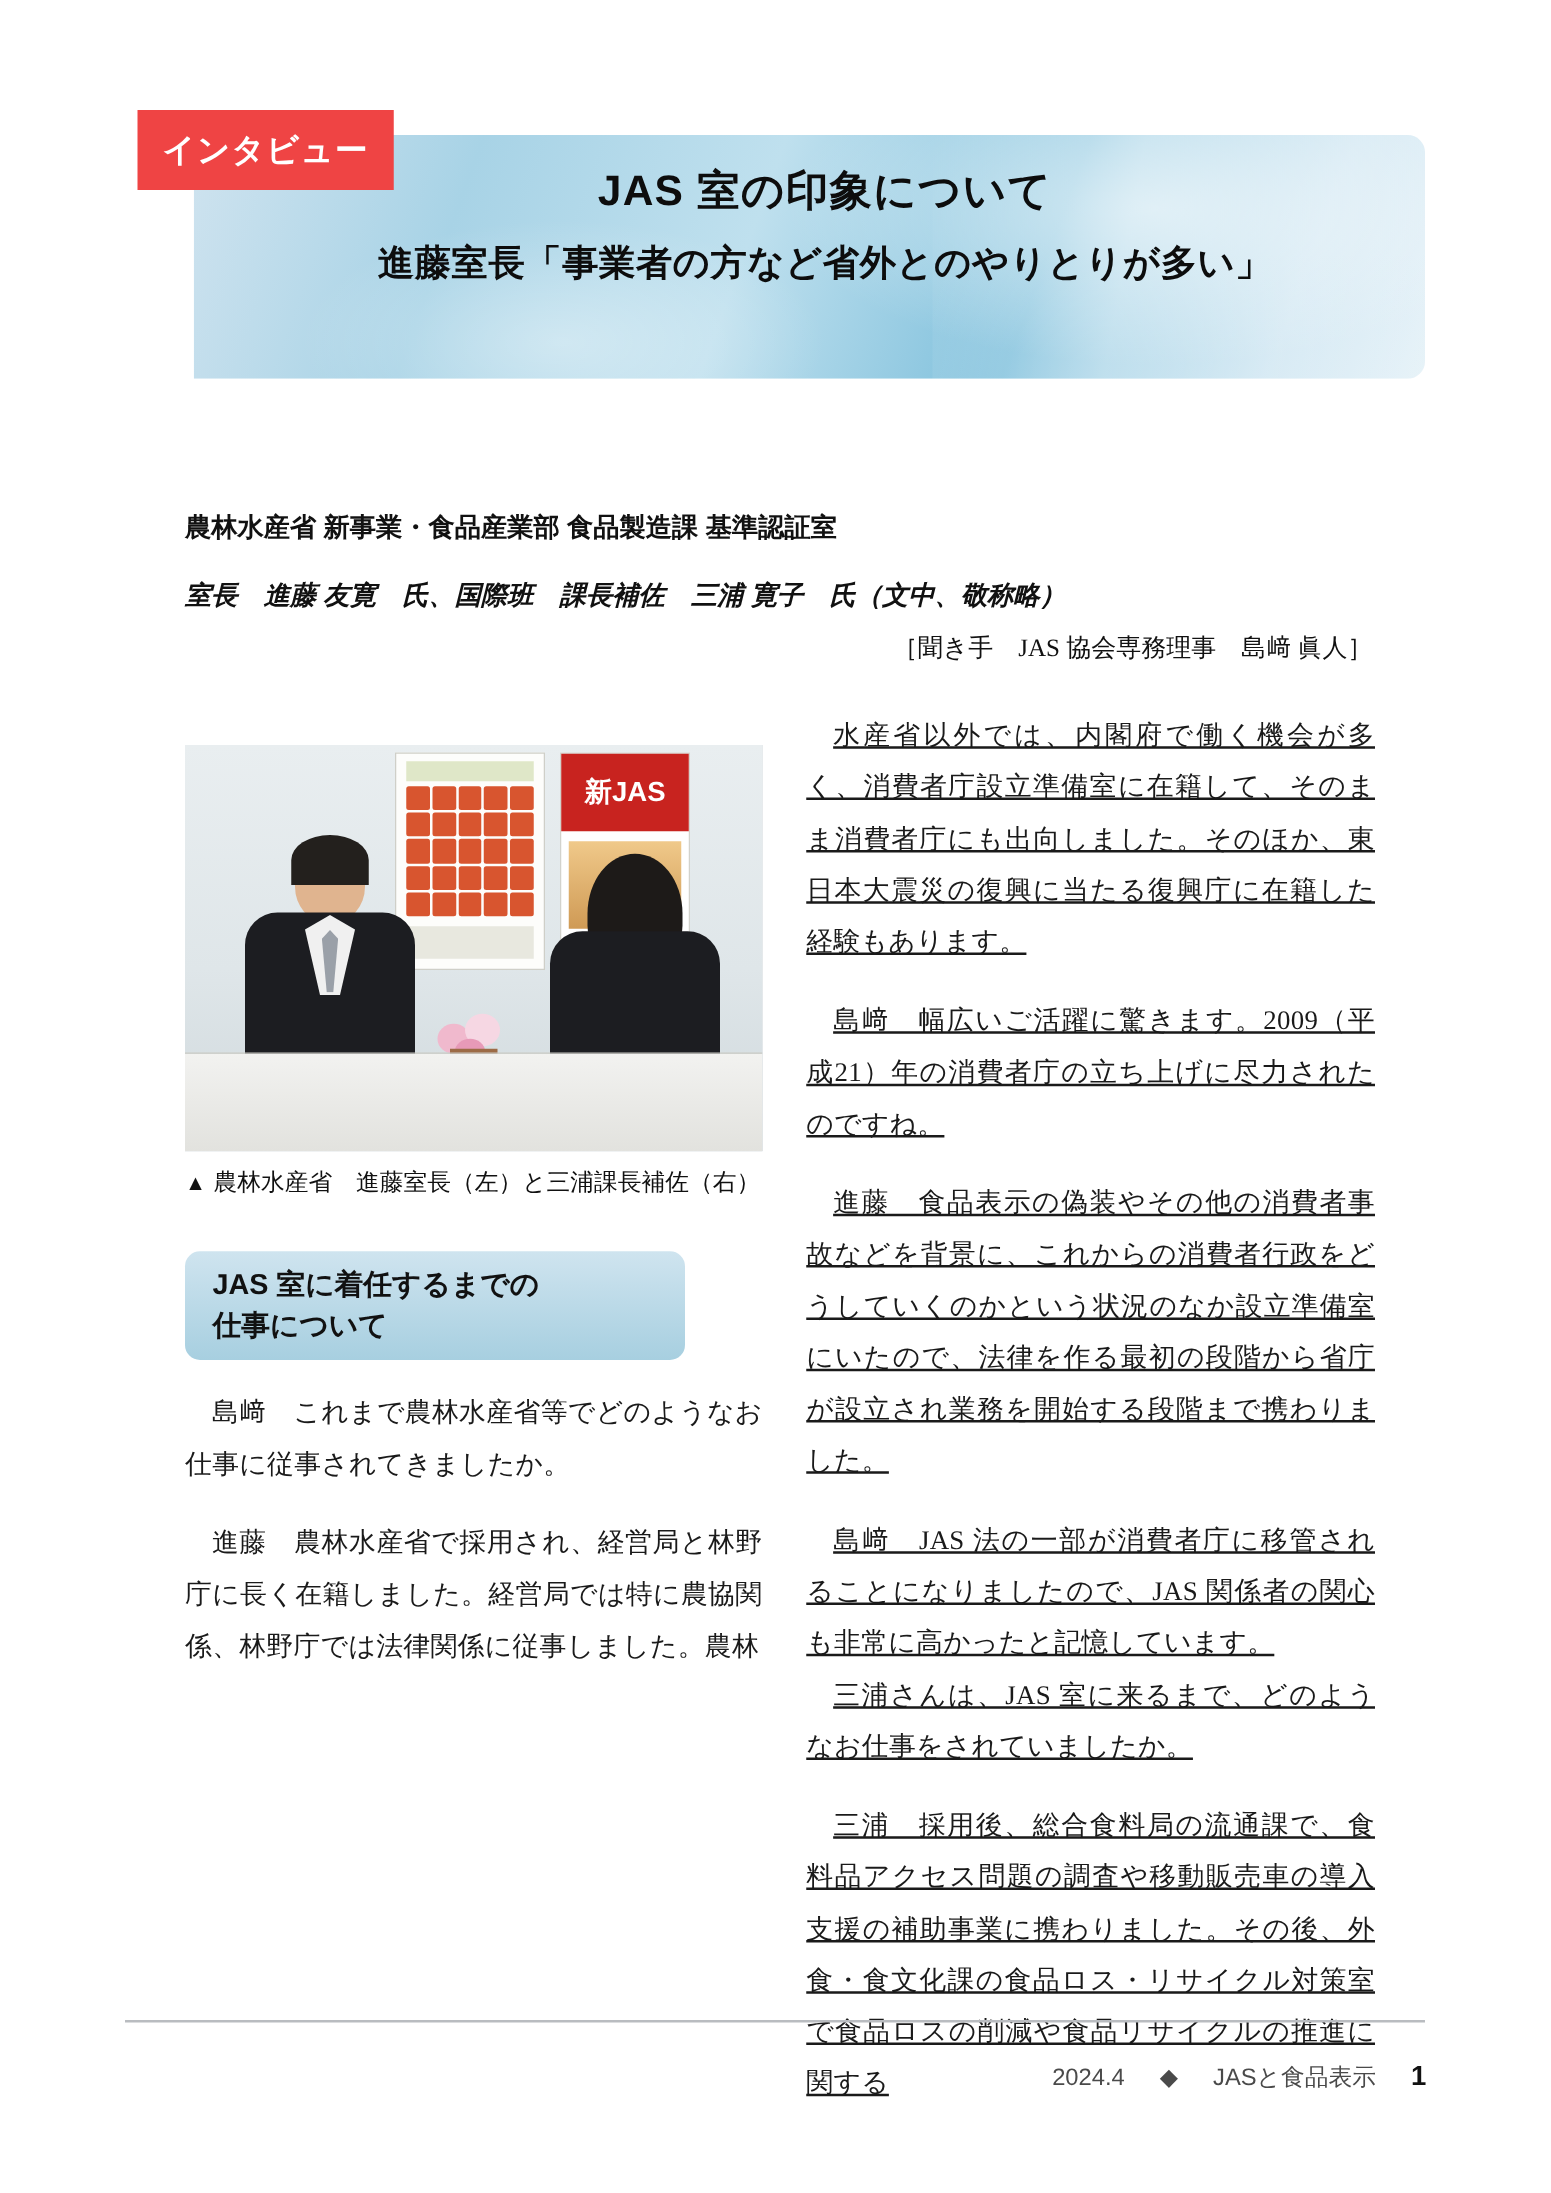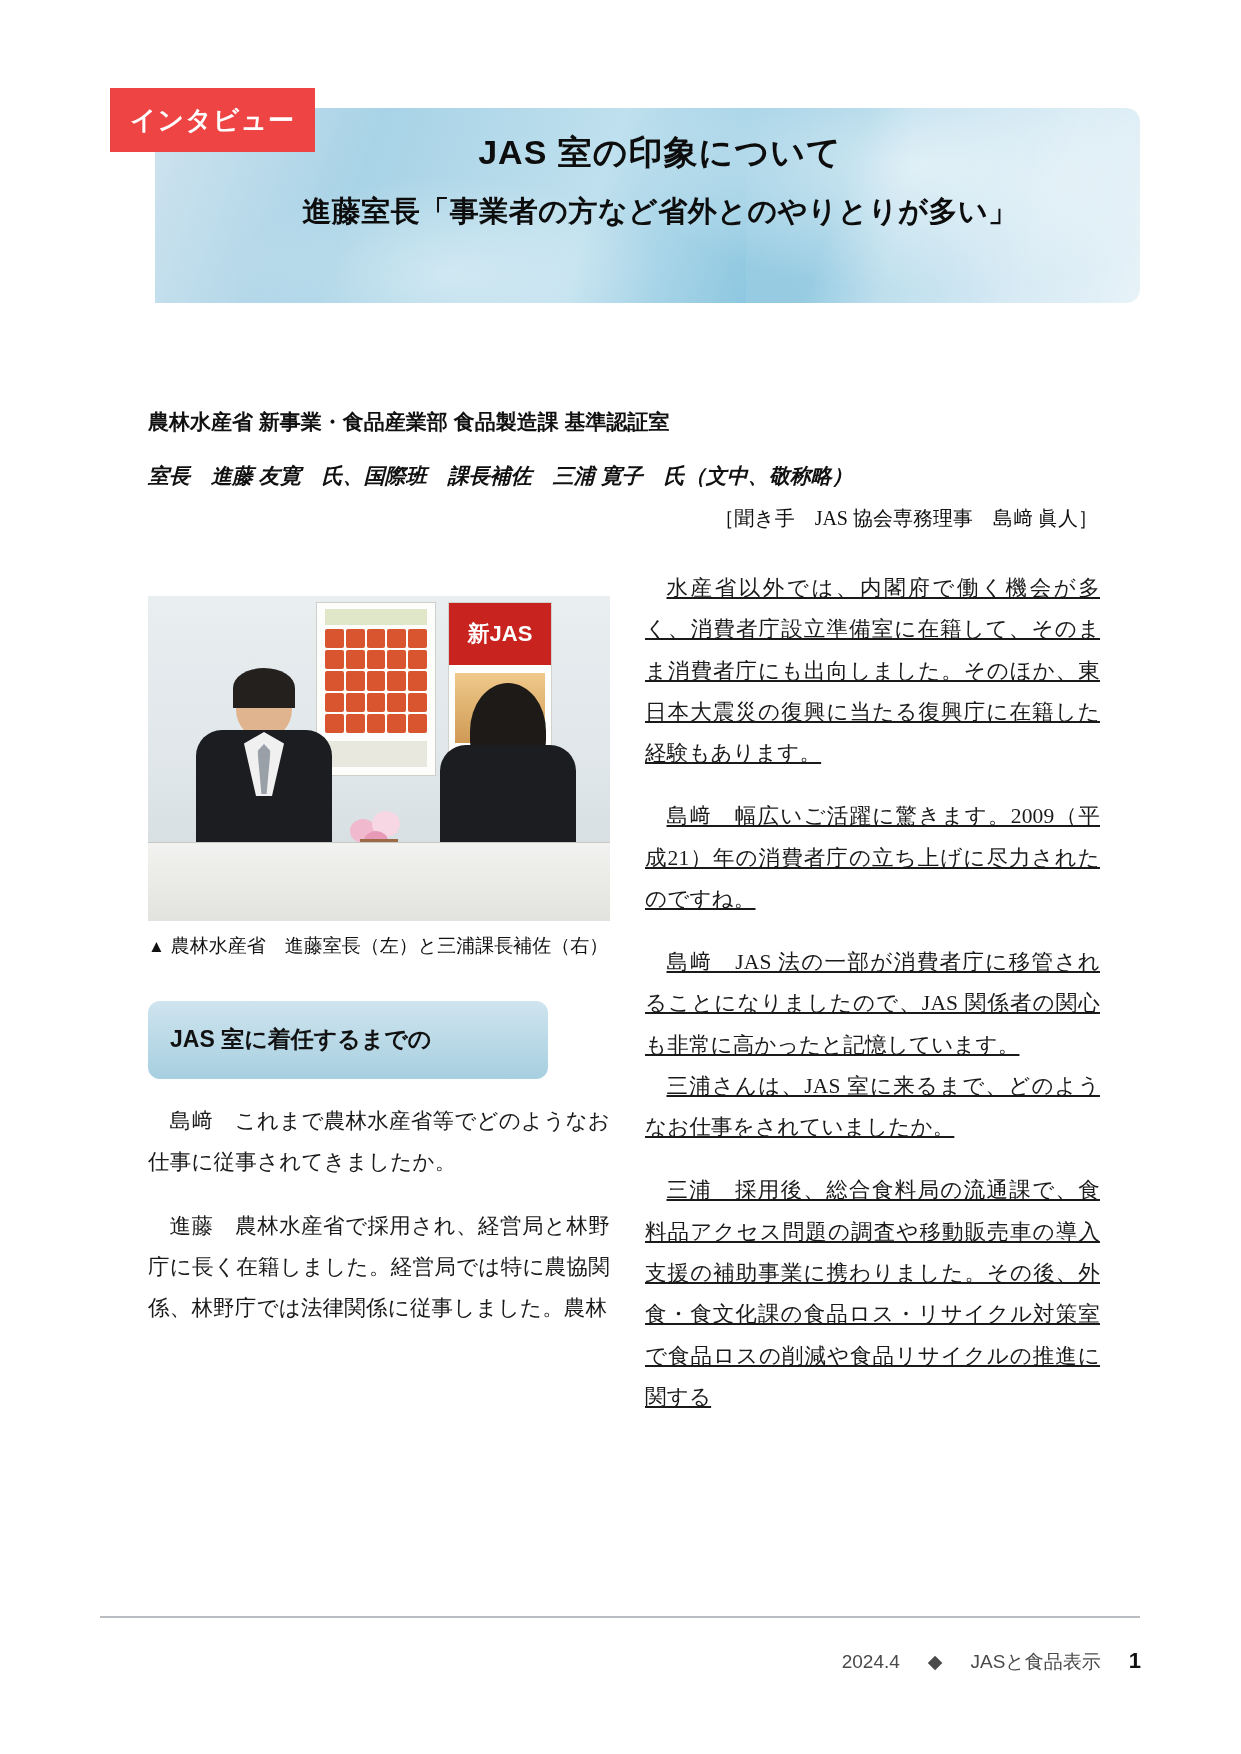--- a/index.html
+++ b/index.html
@@ -423,30 +423,32 @@
   </div>
 
   <div class="caption">
     <span class="tri">▲</span><span>農林水産省　進藤室長（左）と三浦課長補佐（右）</span>
   </div>
 
 
   <div class="pill">
     <div>
       <div>JAS 室に着任するまでの</div>
+      <div>仕事について</div>
     </div>
   </div>
 
   <p class="body-text para-gap">島﨑　これまで農林水産省等でどのようなお仕事に従事されてきましたか。</p>
   <p class="body-text para-gap">進藤　農林水産省で採用され、経営局と林野庁に長く在籍しました。経営局では特に農協関係、林野庁では法律関係に従事しました。農林</p>
 </div>
 
 <div class="col-right">
   <p class="body-text no-indent">水産省以外では、内閣府で働く機会が多く、消費者庁設立準備室に在籍して、そのまま消費者庁にも出向しました。そのほか、東日本大震災の復興に当たる復興庁に在籍した経験もあります。</p>
   <p class="body-text para-gap">島﨑　幅広いご活躍に驚きます。2009（平成21）年の消費者庁の立ち上げに尽力されたのですね。</p>
+  <p class="body-text para-gap">進藤　食品表示の偽装やその他の消費者事故などを背景に、これからの消費者行政をどうしていくのかという状況のなか設立準備室にいたので、法律を作る最初の段階から省庁が設立され業務を開始する段階まで携わりました。</p>
   <p class="body-text para-gap">島﨑　JAS 法の一部が消費者庁に移管されることになりましたので、JAS 関係者の関心も非常に高かったと記憶しています。</p>
   <p class="body-text">三浦さんは、JAS 室に来るまで、どのようなお仕事をされていましたか。</p>
   <p class="body-text para-gap">三浦　採用後、総合食料局の流通課で、食料品アクセス問題の調査や移動販売車の導入支援の補助事業に携わりました。その後、外食・食文化課の食品ロス・リサイクル対策室で食品ロスの削減や食品リサイクルの推進に関する</p>
 </div>
 
 <div class="footer-rule"></div>
 <div class="footer">
   <span>2024.4</span>
   <span>◆</span>
   <span>JASと食品表示</span>

